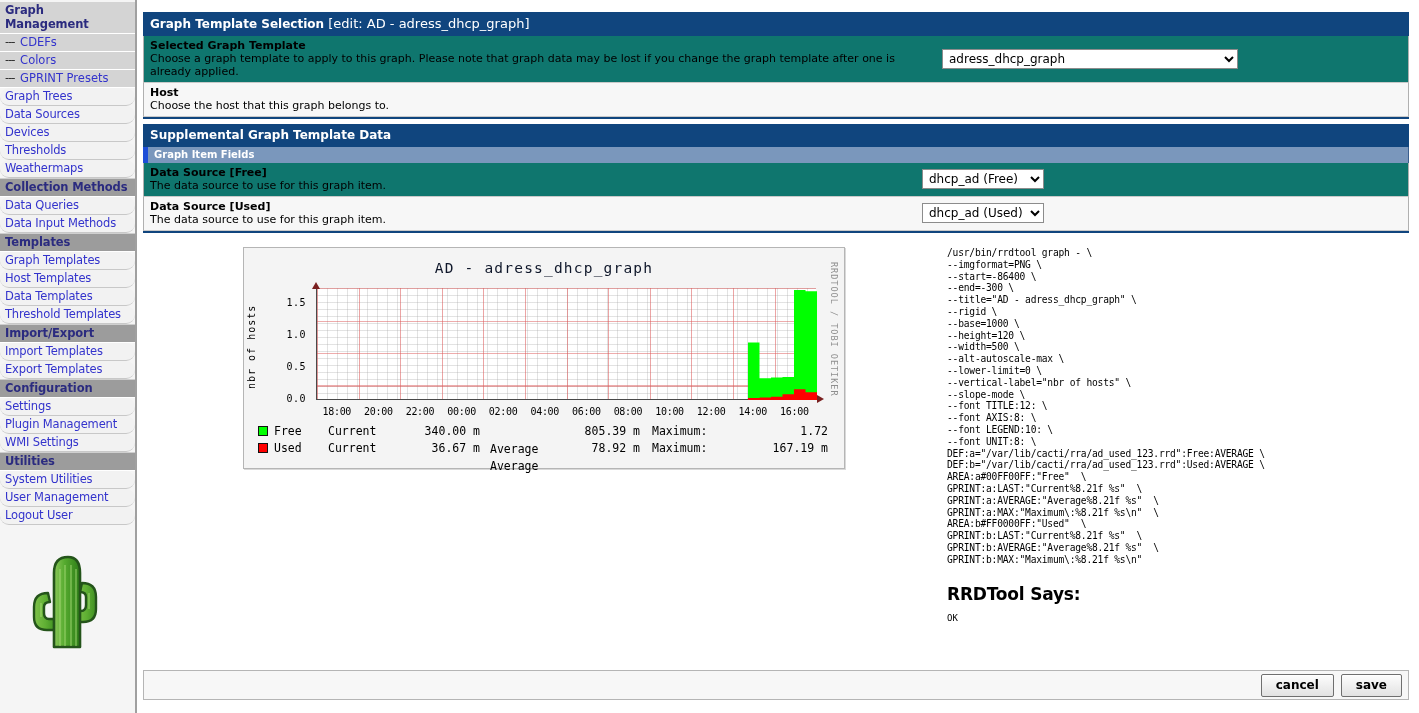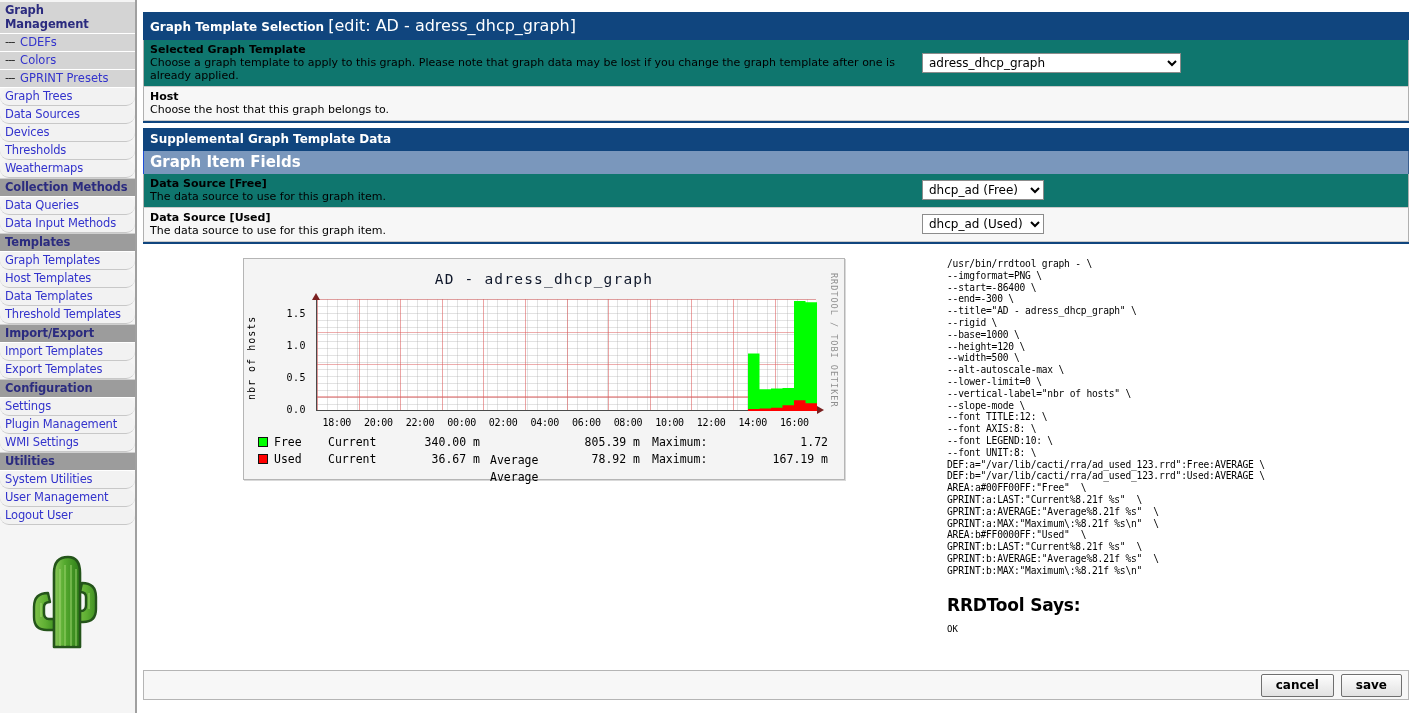--- a/index.html
+++ b/index.html
@@ -71,28 +71,28 @@
   }
   .panel { width: 1266px; }
   .bar-title {
     background: #10457e;
     color: #ffffff;
     font-weight: bold;
     font-size: 12px;
     padding: 3px 6px 4px 6px;
     border: 1px solid #10457e;
   }
-  .bar-title .sub { font-weight: normal; font-size: 16px; }
+  .bar-title .sub { font-weight: normal; font-size: 13px; }
   .bar-sub {
     background: #7a97bc;
     color: #ffffff;
     font-weight: bold;
-    font-size: 15px;
+    font-size: 10px;
     padding: 2px 6px 3px 6px;
-    border-left: 1px solid #1d4ed8;
+    border-left: 5px solid #1d4ed8;
     border-right: 1px solid #3b5f8f;
   }
   .formrow {
     display: flex;
     align-items: center;
     border-left: 1px solid #b0b0b0;
     border-right: 1px solid #b0b0b0;
     border-bottom: 1px solid #c9c9c9;
     padding: 3px 6px 4px 6px;
     min-height: 26px;
@@ -104,21 +104,21 @@
   .fl-label { font-weight: bold; font-size: 11px; color: #000; }
   .fl-desc { font-size: 11px; color: #000; line-height: 13px; }
   select {
     font-family: "DejaVu Sans", "Liberation Sans", sans-serif;
     font-size: 12px;
     padding: 1px 2px;
     border: 1px solid #8c8c8c;
     background: #ffffff;
     color: #000;
   }
-  select.wide { width: 259px; }
+  select.wide { width: 296px; margin-left: 20px; }
   select.med  { width: 216px; }
   select.sm   { width: 122px; }
   .blue-underline { height: 2px; background: #10457e; width: 1266px; }
 
   
   #content-area {
     display: flex;
     margin-top: 14px;
     width: 1266px;
   }

